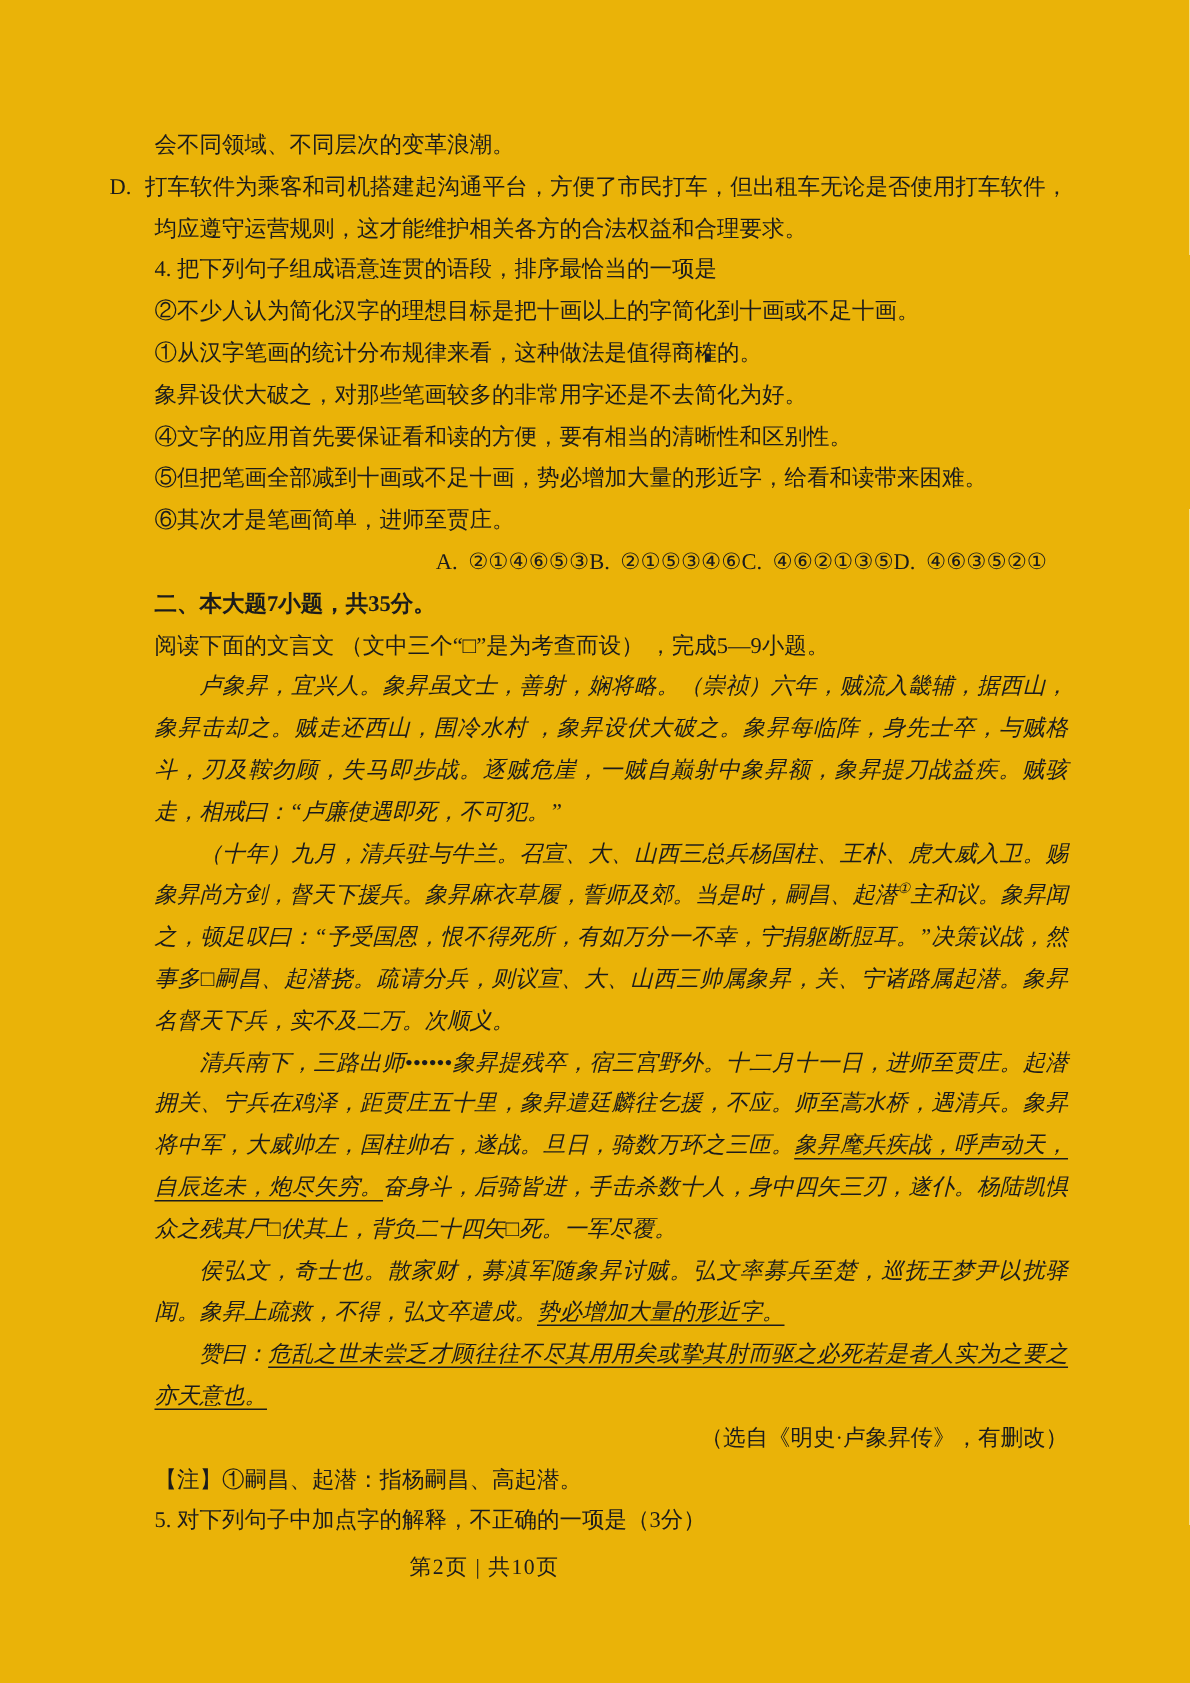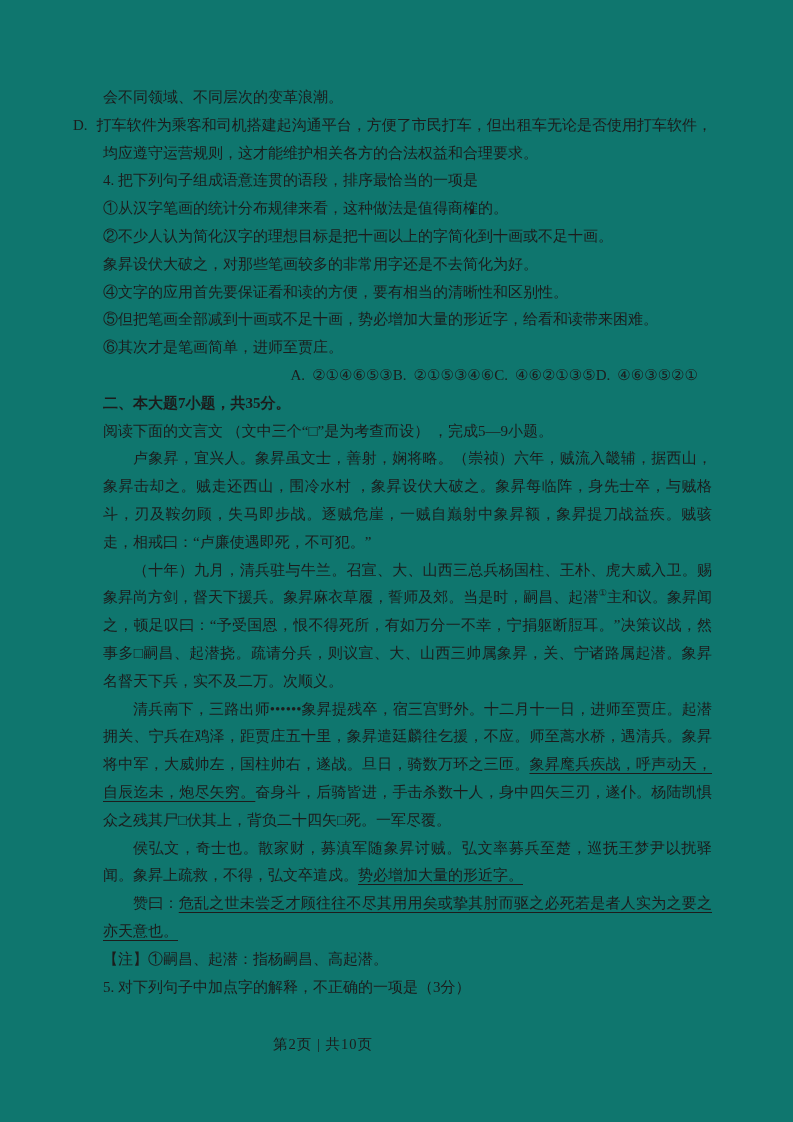--- a/index.html
+++ b/index.html
@@ -1,19 +1,19 @@
 <!DOCTYPE html>
 <html><head>
 <meta charset="utf-8">
 <style>
   html,body { margin:0; padding:0; background:#ffffff; }
   .sheet {
     position:relative;
     width:793px; height:1122px;
-    background:#0f766e;
+    background:#eab308;
     color:#1c1c1c;
     font-family:"Liberation Serif","DejaVu Serif",serif;
     overflow:hidden;
   }
   .content {
     position:absolute;
     left:103px; top:84px; width:609px;
     font-size:15px; line-height:27.8px;
     text-align:justify;
   }
@@ -25,21 +25,21 @@
   .q-stem       { padding-left:19px; }
   .q-item       { padding-left:20px; }
   .options-row  {
     padding-left:24px; padding-right:14px;
     display:flex; justify-content:flex-end;
     text-align:left;
   }
   .opt-label    { margin-right:7px; }
   .sec-heading  { font-weight:bold; }
 
-  .kai  { text-indent:30px; }
+  .kai  { font-style:italic; text-indent:30px; }
   .ul   { text-decoration:underline; text-underline-offset:4px; text-decoration-thickness:1px; }
   .sup  { font-size:9.5px; vertical-align:super; line-height:0; }
 
   .source-line { text-align:right; padding-right:108px; font-style:normal; }
   .note-line   { padding-left:4px; }
   .q5-line     { padding-left:7px; }
 
   .footer {
     position:absolute; left:0; top:1035px; width:646px;
     text-align:center; font-size:14.5px; color:#1c1c1c;
@@ -51,22 +51,22 @@
 
 <div class="sheet">
   <div class="content">
 
     <div class="line carry-line">会不同领域、不同层次的变革浪潮。</div>
 
     <p class="opt-d"><span class="opt-d-label">D.</span><span>打车软件为乘客和司机搭建起沟通平台，方便了市民打车，但出租车无论是否使用打车软件，均应遵守运营规则，这才能维护相关各方的合法权益和合理要求。</span></p>
 
     <div class="line q-stem">4. 把下列句子组成语意连贯的语段，排序最恰当的一项是</div>
 
+    <div class="line q-item">②不少人认为简化汉字的理想目标是把十画以上的字简化到十画或不足十画。</div>
     <div class="line q-item">①从汉字笔画的统计分布规律来看，这种做法是值得商榷的。</div>
-    <div class="line q-item">②不少人认为简化汉字的理想目标是把十画以上的字简化到十画或不足十画。</div>
     <div class="line q-item">象昇设伏大破之，对那些笔画较多的非常用字还是不去简化为好。</div>
     <div class="line q-item">④文字的应用首先要保证看和读的方便，要有相当的清晰性和区别性。</div>
     <div class="line q-item">⑤但把笔画全部减到十画或不足十画，势必增加大量的形近字，给看和读带来困难。</div>
     <div class="line q-item">⑥其次才是笔画简单，进师至贾庄。</div>
 
     <div class="options-row">
       <span class="opt"><span class="opt-label">A.</span><span>②①④⑥⑤③</span></span>
       <span class="opt"><span class="opt-label">B.</span><span>②①⑤③④⑥</span></span>
       <span class="opt"><span class="opt-label">C.</span><span>④⑥②①③⑤</span></span>
       <span class="opt"><span class="opt-label">D.</span><span>④⑥③⑤②①</span></span>
@@ -79,20 +79,21 @@
     <p class="kai">卢象昇，宜兴人。象昇虽文士，善射，娴将略。（崇祯）六年，贼流入畿辅，据西山，象昇击却之。贼走还西山，围冷水村 ，象昇设伏大破之。象昇每临阵，身先士卒，与贼格斗，刃及鞍勿顾，失马即步战。逐贼危崖，一贼自巅射中象昇额，象昇提刀战益疾。贼骇走，相戒曰：“卢廉使遇即死，不可犯。”</p>
 
     <p class="kai"><span>（十年）九月，清兵驻与牛兰。召宣、大、山西三总兵杨国柱、王朴、虎大威入卫。赐象昇尚方剑，督天下援兵。象昇麻衣草履，誓师及郊。当是时，嗣昌、起潜</span><span class="sup">①</span><span>主和议。象昇闻之，顿足叹曰：“予受国恩，恨不得死所，有如万分一不幸，宁捐躯断脰耳。”决策议战，然事多□嗣昌、起潜挠。疏请分兵，则议宣、大、山西三帅属象昇，关、宁诸路属起潜。象昇名督天下兵，实不及二万。次顺义。</span></p>
 
     <p class="kai"><span>清兵南下，三路出师••••••象昇提残卒，宿三宫野外。十二月十一日，进师至贾庄。起潜拥关、宁兵在鸡泽，距贾庄五十里，象昇遣廷麟往乞援，不应。师至蒿水桥，遇清兵。象昇将中军，大威帅左，国柱帅右，遂战。旦日，骑数万环之三匝。</span><span class="ul">象昇麾兵疾战，呼声动天，自辰迄未，炮尽矢穷。</span><span>奋身斗，后骑皆进，手击杀数十人，身中四矢三刃，遂仆。杨陆凯惧众之残其尸□伏其上，背负二十四矢□死。一军尽覆。</span></p>
 
     <p class="kai"><span>侯弘文，奇士也。散家财，募滇军随象昇讨贼。弘文率募兵至楚，巡抚王梦尹以扰驿闻。象昇上疏救，不得，弘文卒遣戍。</span><span class="ul">势必增加大量的形近字。</span></p>
 
     <p class="kai"><span>赞曰：</span><span class="ul">危乱之世未尝乏才顾往往不尽其用用矣或挚其肘而驱之必死若是者人实为之要之亦天意也。</span></p>
 
+    <div class="line kai source-line">（选自《明史·卢象昇传》，有删改）</div>
 
     <div class="line note-line">【注】①嗣昌、起潜：指杨嗣昌、高起潜。</div>
 
     <div class="line q5-line">5. 对下列句子中加点字的解释，不正确的一项是（3分）</div>
 
   </div>
 
   <div class="footer">第2页 | 共10页</div>
 </div>
 

